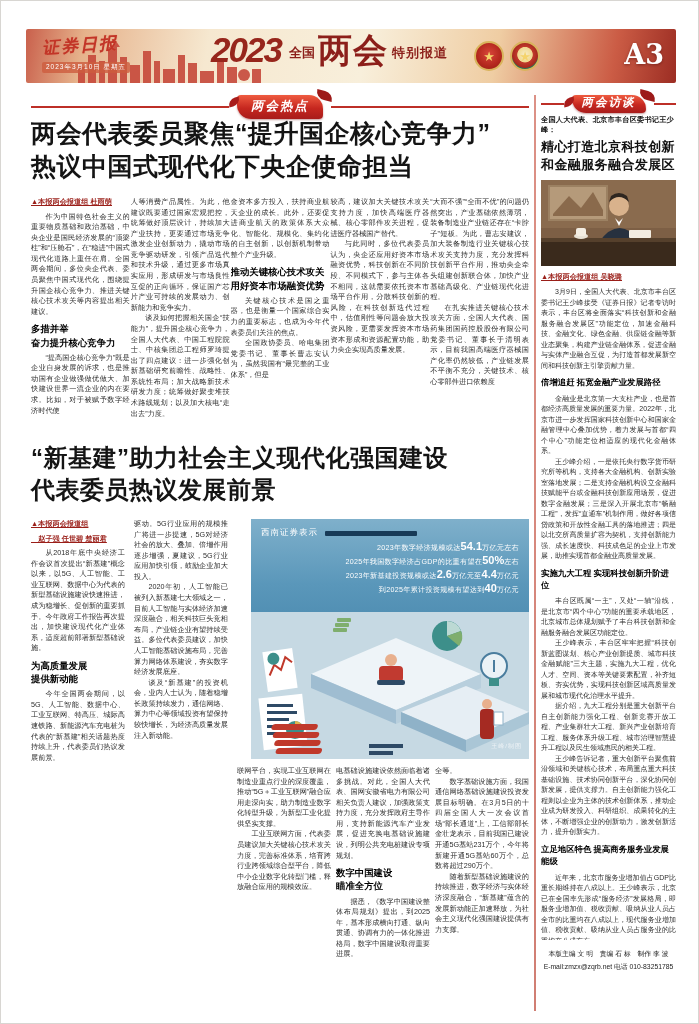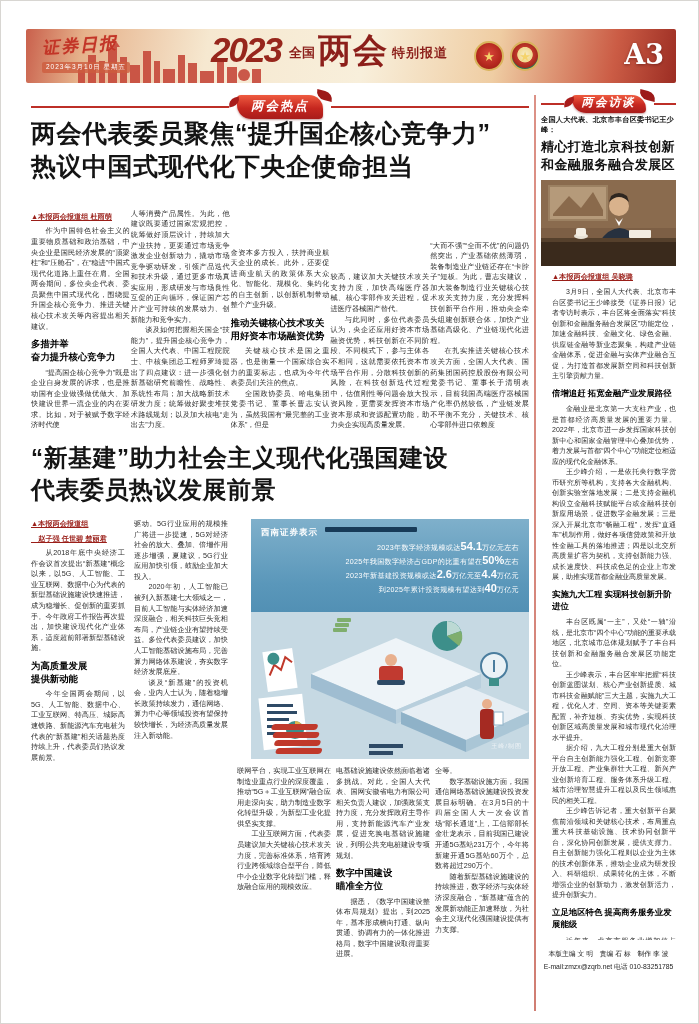--- a/index.html
+++ b/index.html
@@ -41,46 +41,46 @@
 
   
   .ncol{overflow:hidden;font-size:7.2px;line-height:1.47;color:#2d2d2d;text-align:justify;}
   .blk-p{text-indent:2em;}
   .blk-pc{text-indent:0;}
   .blk-h{font-size:9.4px;font-weight:bold;color:#000;line-height:1.4;margin:5px 0 4px;text-indent:0;text-align:left;}
   .blk-byline{color:#9a1e18;font-weight:bold;font-size:7.2px;text-decoration:underline;margin-bottom:4px;text-indent:0;text-align:left;}
 
   
   .a1-head{position:absolute;left:30px;top:116px;width:498px;font-weight:900;color:#141414;font-size:25px;line-height:1.32;letter-spacing:.5px;}
-  .a1-cols{position:absolute;left:30px;top:196px;width:498px;height:234px;display:flex;gap:1px;align-items:flex-end;}
+  .a1-cols{position:absolute;left:30px;top:196px;width:498px;height:234px;display:flex;gap:1px;}
   .a1-cols .ncol{flex:1;}
 
   
   .a2-head{position:absolute;left:30px;top:441px;width:498px;font-weight:900;color:#141414;font-size:24px;line-height:1.32;letter-spacing:.5px;}
   .a2-body{position:absolute;left:30px;top:518px;width:498px;height:486px;display:flex;gap:9px;}
   .a2-c{width:94px;height:100%;}
   .a2-right{width:292px;display:flex;flex-direction:column;}
   .a2-sub{display:flex;gap:5px;margin-top:7px;height:238px;}
   .a2-sub .ncol{flex:1;}
 
   
   .info{width:278px;height:240px;margin-left:14px;position:relative;background:#c6d9e3;box-shadow:0 0 0 1px #b4cbd8 inset;}
   .info-head{height:93px;background:linear-gradient(180deg,#7fb0cb 0%,#5a97ba 70%,#5290b4 100%);padding:8px 10px 0;}
-  .info-src{display:flex;align-items:flex-start;gap:7px;color:#fff;font-weight:bold;font-size:8.5px;letter-spacing:1px;}
+  .info-src{display:flex;align-items:center;gap:7px;color:#fff;font-weight:normal;font-size:8.5px;letter-spacing:1px;}
   .srcbar{display:inline-block;width:92px;height:5px;background:#173a57;border-radius:1px;}
   .info-line{color:#fefefe;font-size:7.1px;margin-top:1px;letter-spacing:.3px;white-space:nowrap;text-align:right;}
   .info-line .big{font-size:11px;font-weight:bold;letter-spacing:0;}
   .info-credit{position:absolute;right:7px;bottom:8px;font-size:6px;color:#eef3f6;letter-spacing:1px;}
 
   
   .iv{position:absolute;left:540px;top:114px;width:135px;}
   .iv-kicker{font-size:7.2px;font-weight:bold;color:#111;letter-spacing:.2px;}
   .iv-head{font-size:13px;font-weight:900;color:#111;line-height:1.4;margin-top:3px;letter-spacing:.4px;}
   .iv-photo{margin-top:6px;display:block;}
-  .iv-body{margin-top:6px;font-size:7px;line-height:1.5;color:#2d2d2d;text-align:justify;height:668px;overflow:hidden;margin-left:11px;}
+  .iv-body{margin-top:6px;font-size:7px;line-height:1.5;color:#2d2d2d;text-align:justify;height:668px;overflow:hidden;}
   .iv-body .blk-h{font-size:8.4px;margin:6px 0 5px;}
   .iv-footer{margin-top:8px;text-align:center;font-size:6.8px;color:#1d1d1d;line-height:1.8;}
 </style>
 </head>
 <body>
 
 <div class="page">
 
   <div class="masthead">
     <svg class="skyline" width="300" height="42" viewBox="0 0 300 42">

